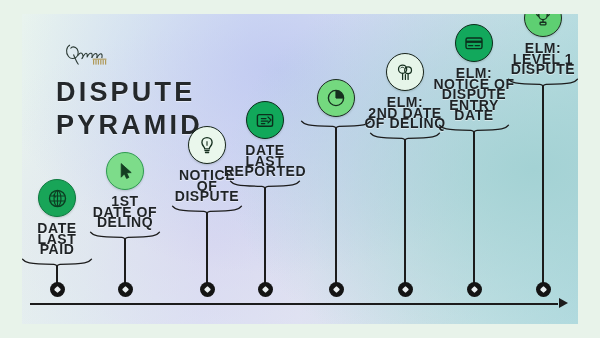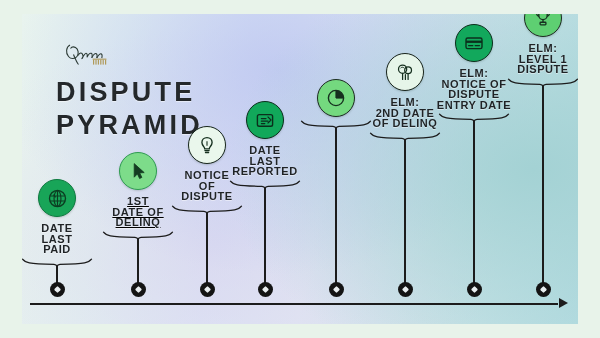--- a/index.html
+++ b/index.html
@@ -93,21 +93,21 @@
     box-shadow:0 1px 2px rgba(30,50,40,0.20);
   }
   .badge svg { display:block; }
 
   .lbl {
     margin-top:6px;
     text-align:center;
     color:#1f2326;
     font-family:"Liberation Sans Narrow","Liberation Sans", sans-serif;
     font-weight:bold;
-    font-size:11px;
+    font-size:14px;
     letter-spacing:0.55px;
     line-height:10.5px;
     white-space:pre-line;
     text-shadow:0 1px 0 rgba(255,255,255,0.45);
   }
 
   
   .connector {
     position:relative;
     width:72px;
@@ -195,21 +195,21 @@
           <div class="connector">
             <svg class="brace" viewBox="0 0 72 9" preserveAspectRatio="none">
               <path d="M1.5 1.2 C4 4.6 7 5.6 33 6.4 C35 6.5 35.6 7 36 8.6 C36.4 7 37 6.5 39 6.4 C65 5.6 68 4.6 70.5 1.2" fill="none" stroke="#1c1c1c" stroke-width="1.25" stroke-linecap="round"></path>
             </svg>
             <div class="stem"></div>
             <div class="node">
               <span class="pip"></span>
             </div>
           </div>
         </div>
-        <div class="step" style="left: 116px; height: 137px; text-decoration: underline;">
+        <div class="step" style="left: 103px; height: 137px;">
           <div class="badge" style="background: rgb(125, 220, 138); border: 1.7px solid rgb(47, 155, 82);">
             <span>
     <svg viewBox="0 0 20 20" width="20" height="20">
       <path d="M6.2 2.6 L6.2 16.2 L9.4 12.9 L11.6 17.5 L13.9 16.4 L11.7 11.9 L16.2 11.6 Z" fill="#143d22" stroke="#143d22" stroke-width="0.8" stroke-linejoin="round"></path>
     </svg>
             </span>
           </div>
           <div class="lbl">1ST
 DATE OF
 DELINQ</div>

